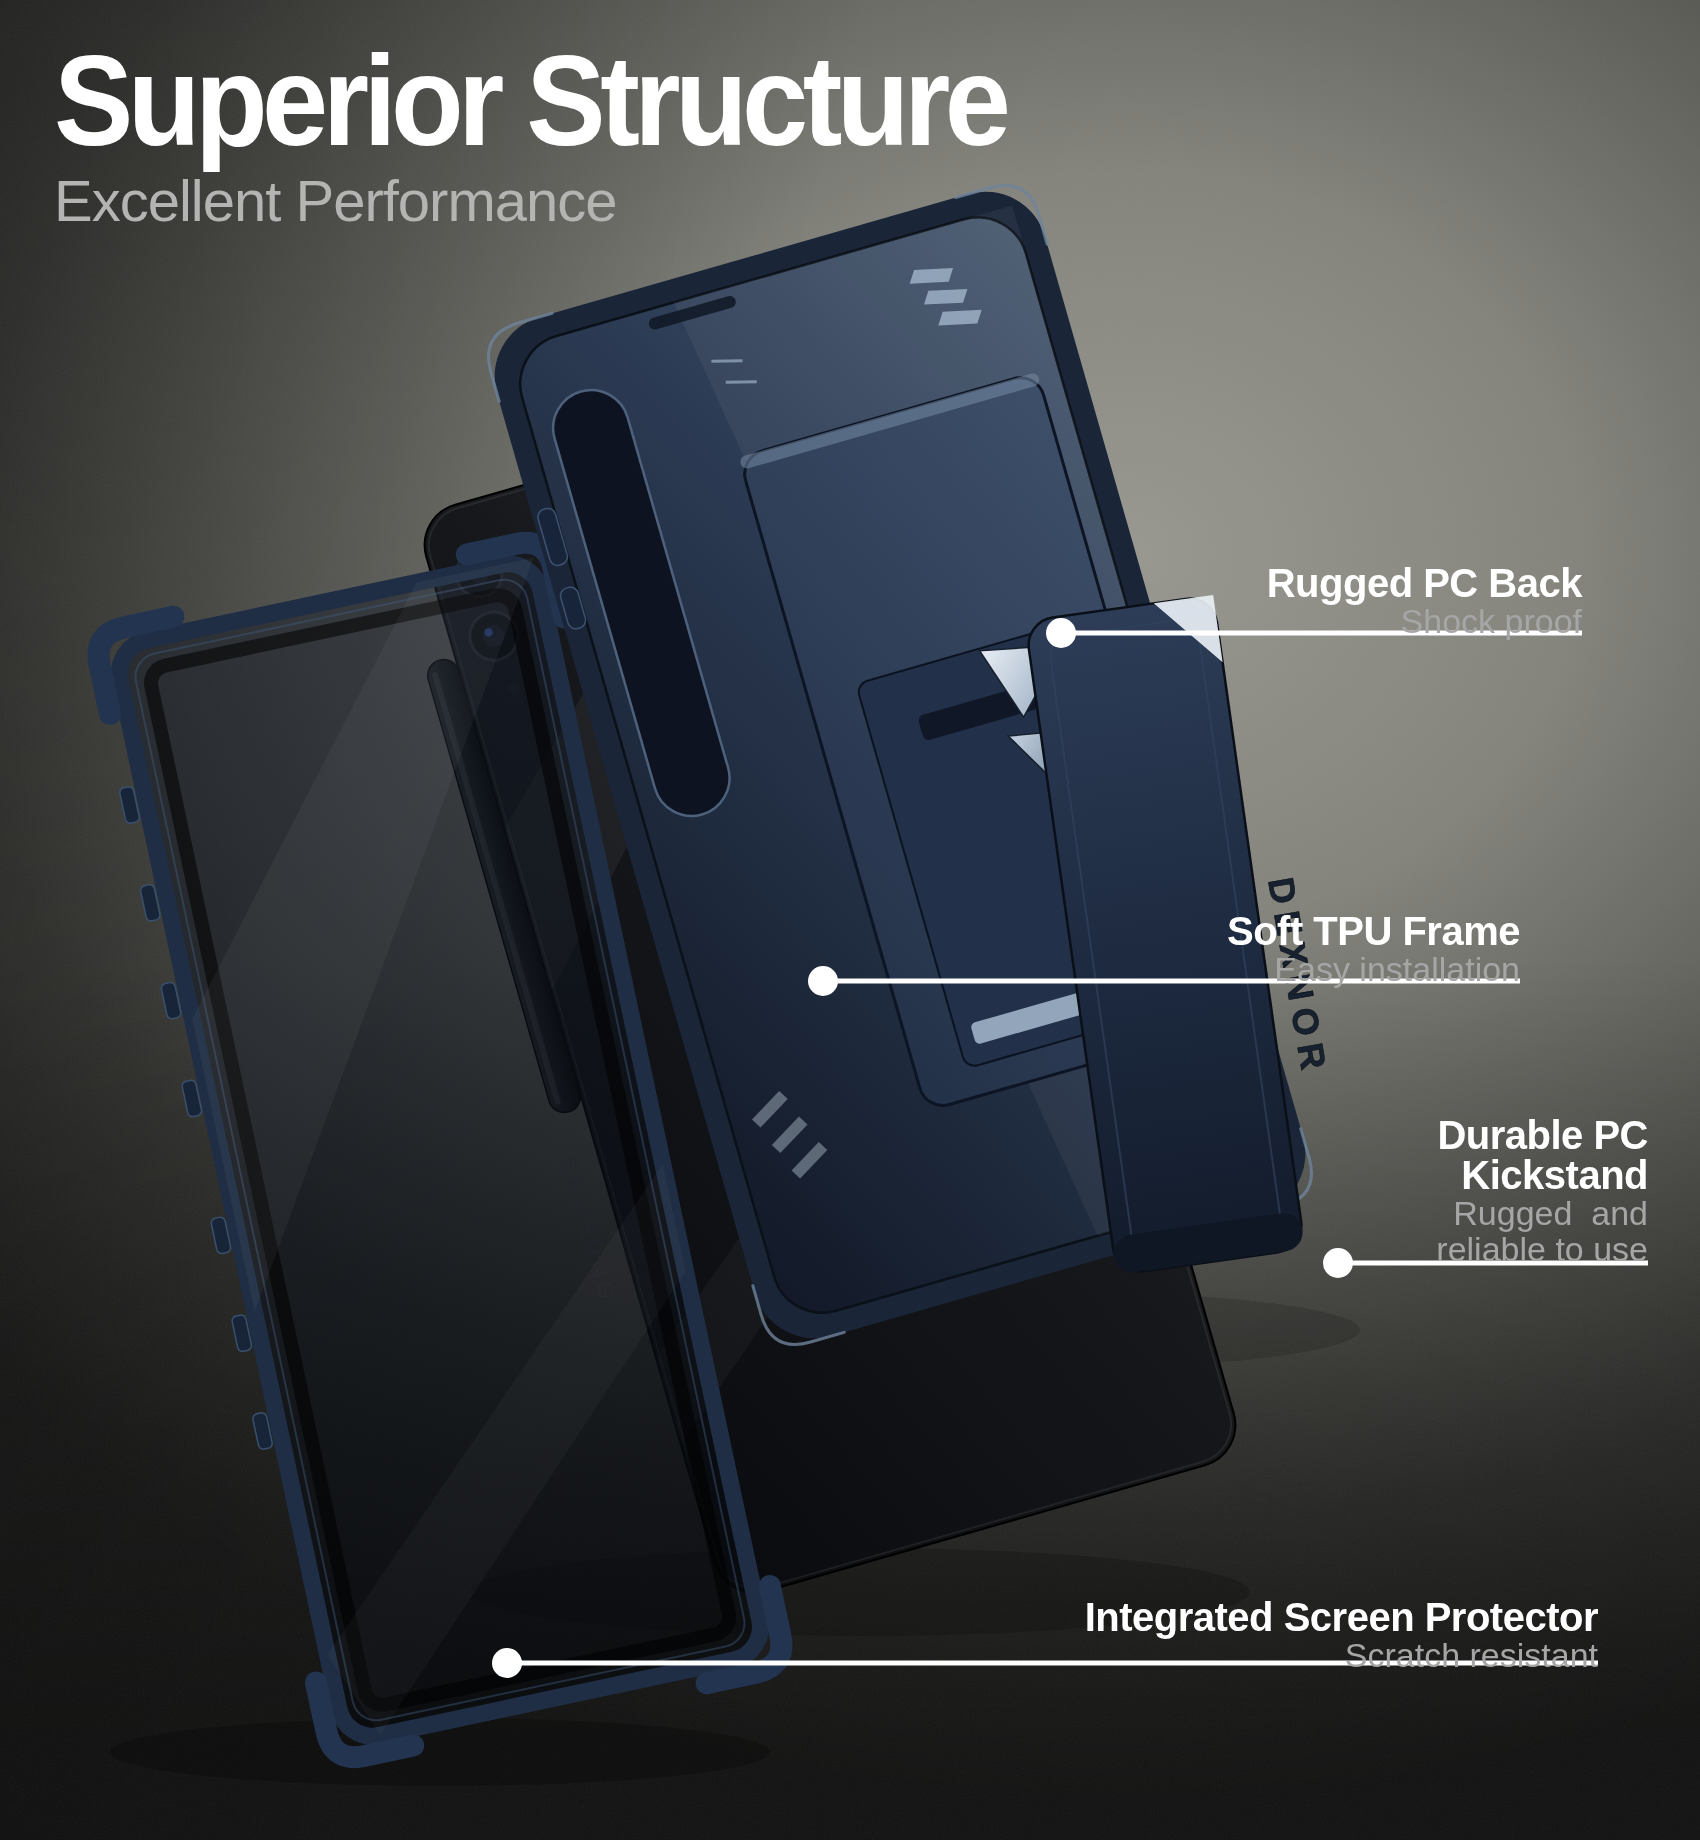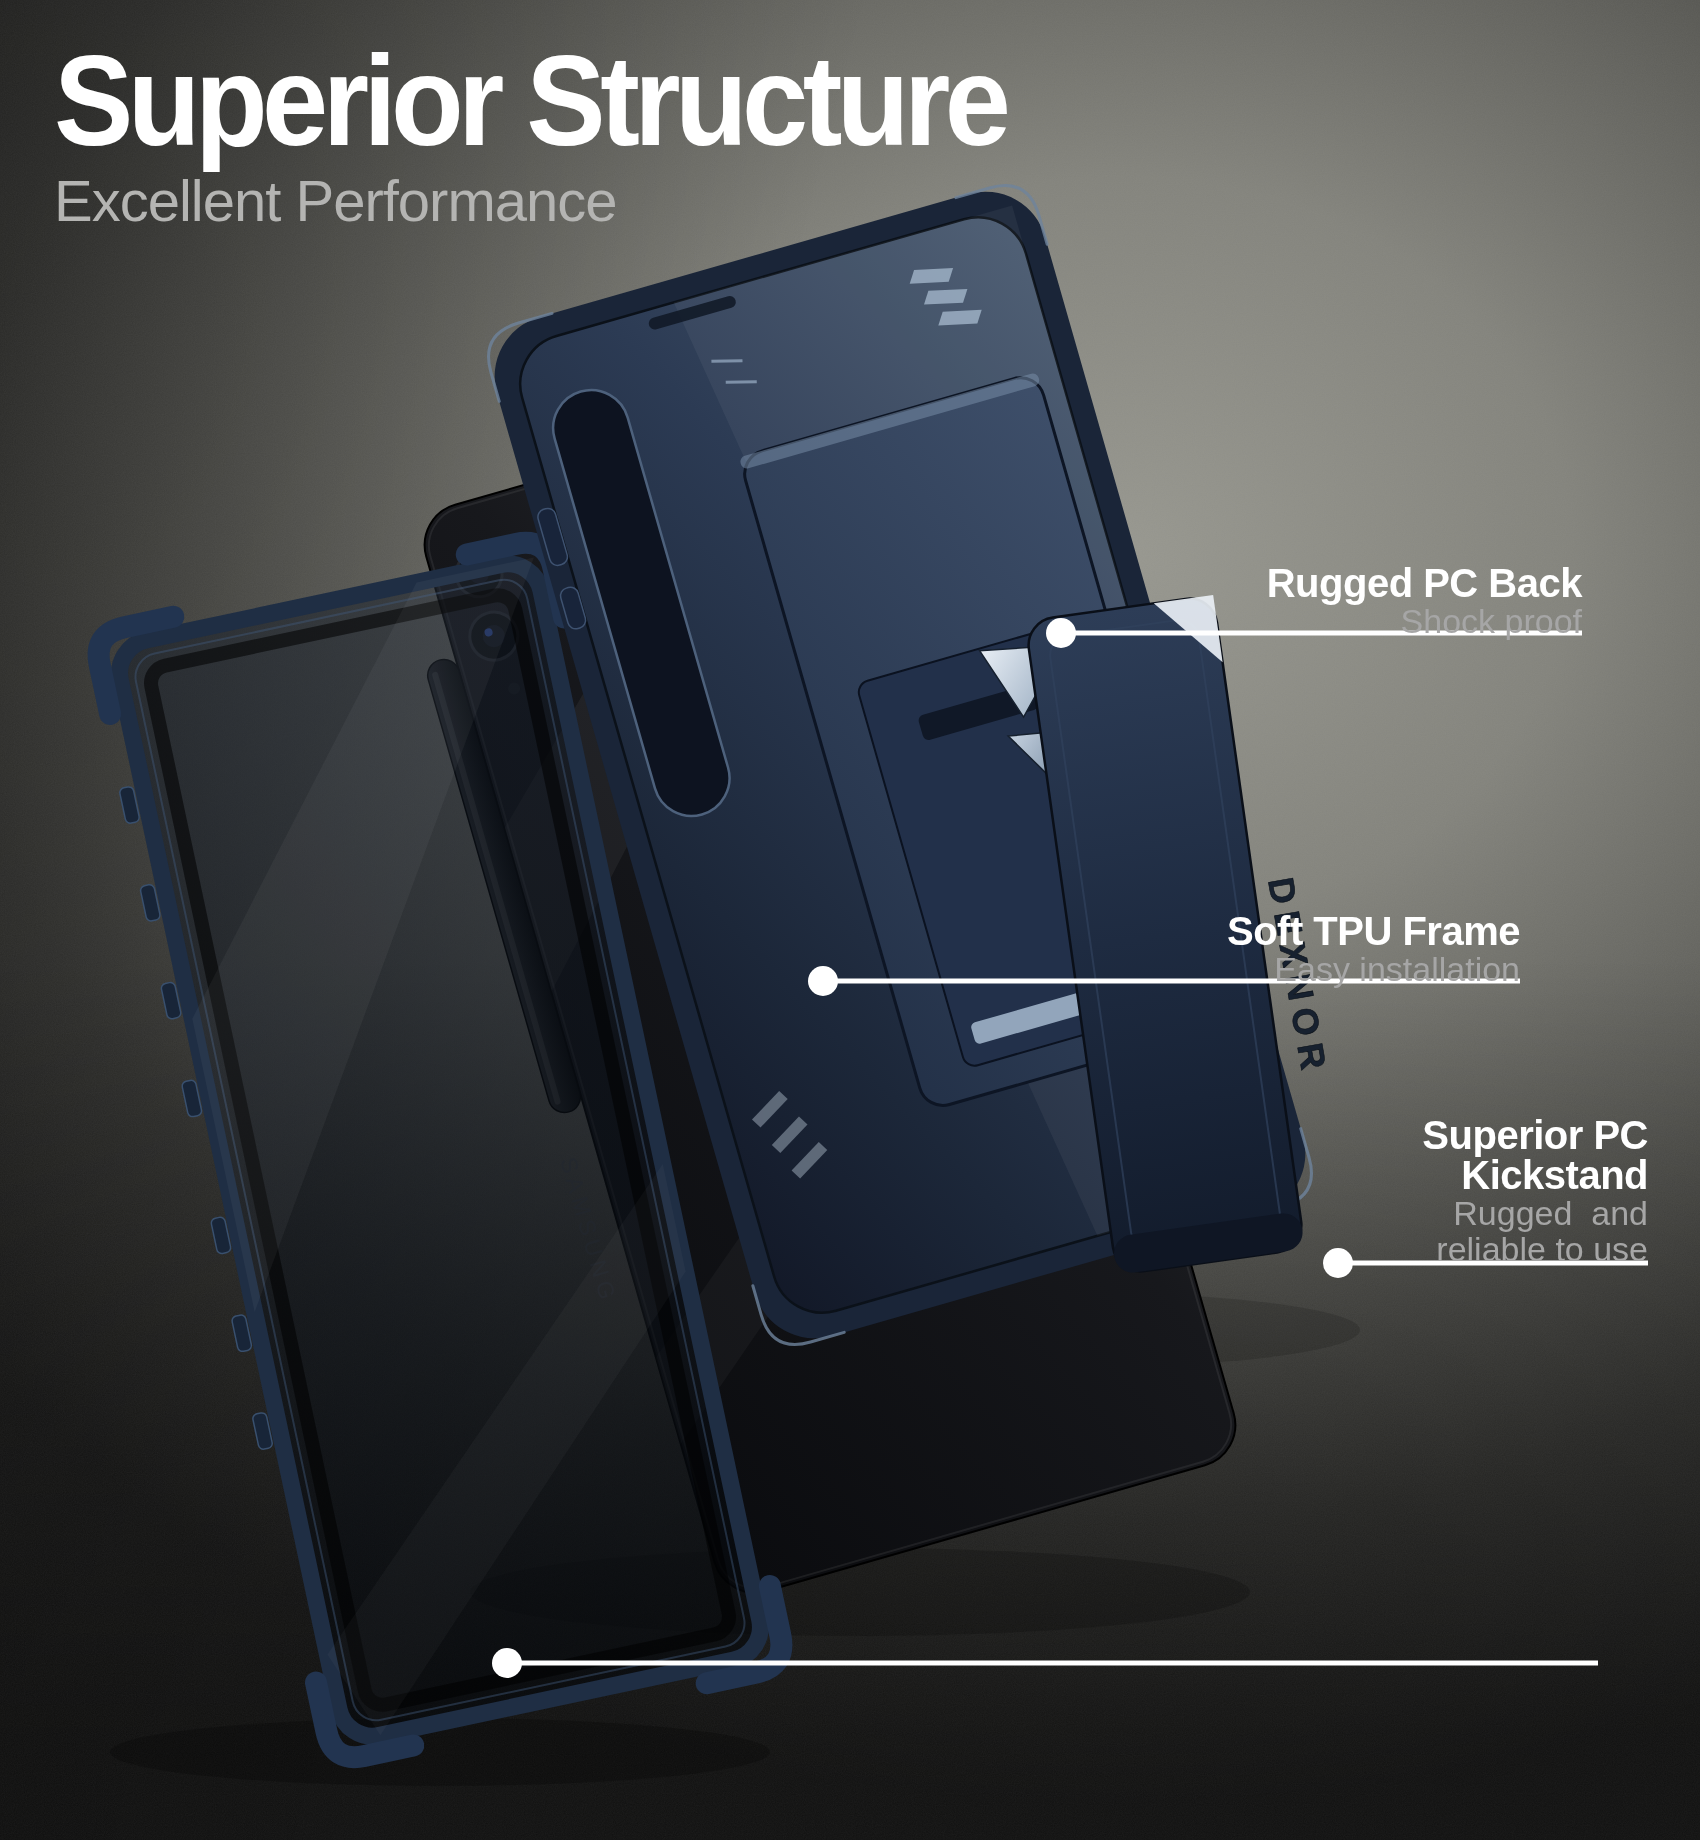--- a/index.html
+++ b/index.html
@@ -200,20 +200,24 @@
     <div class="co-title">Rugged PC Back</div>
     <div class="co-sub">Shock proof</div>
   </div>
 
   <div class="callout co-tpu">
     <div class="co-title">Soft TPU Frame</div>
     <div class="co-sub">Easy installation</div>
   </div>
 
   <div class="callout co-kick">
-    <div class="co-title">Superior PC</div>
+    <div class="co-title">Durable PC</div>
     <div class="co-title">Kickstand</div>
     <div class="co-sub">Rugged  and</div>
     <div class="co-sub">reliable to use</div>
   </div>
 
+  <div class="callout co-screen">
+    <div class="co-title">Integrated Screen Protector</div>
+    <div class="co-sub">Scratch resistant</div>
+  </div>
 
 </div>
 
 </body></html>

